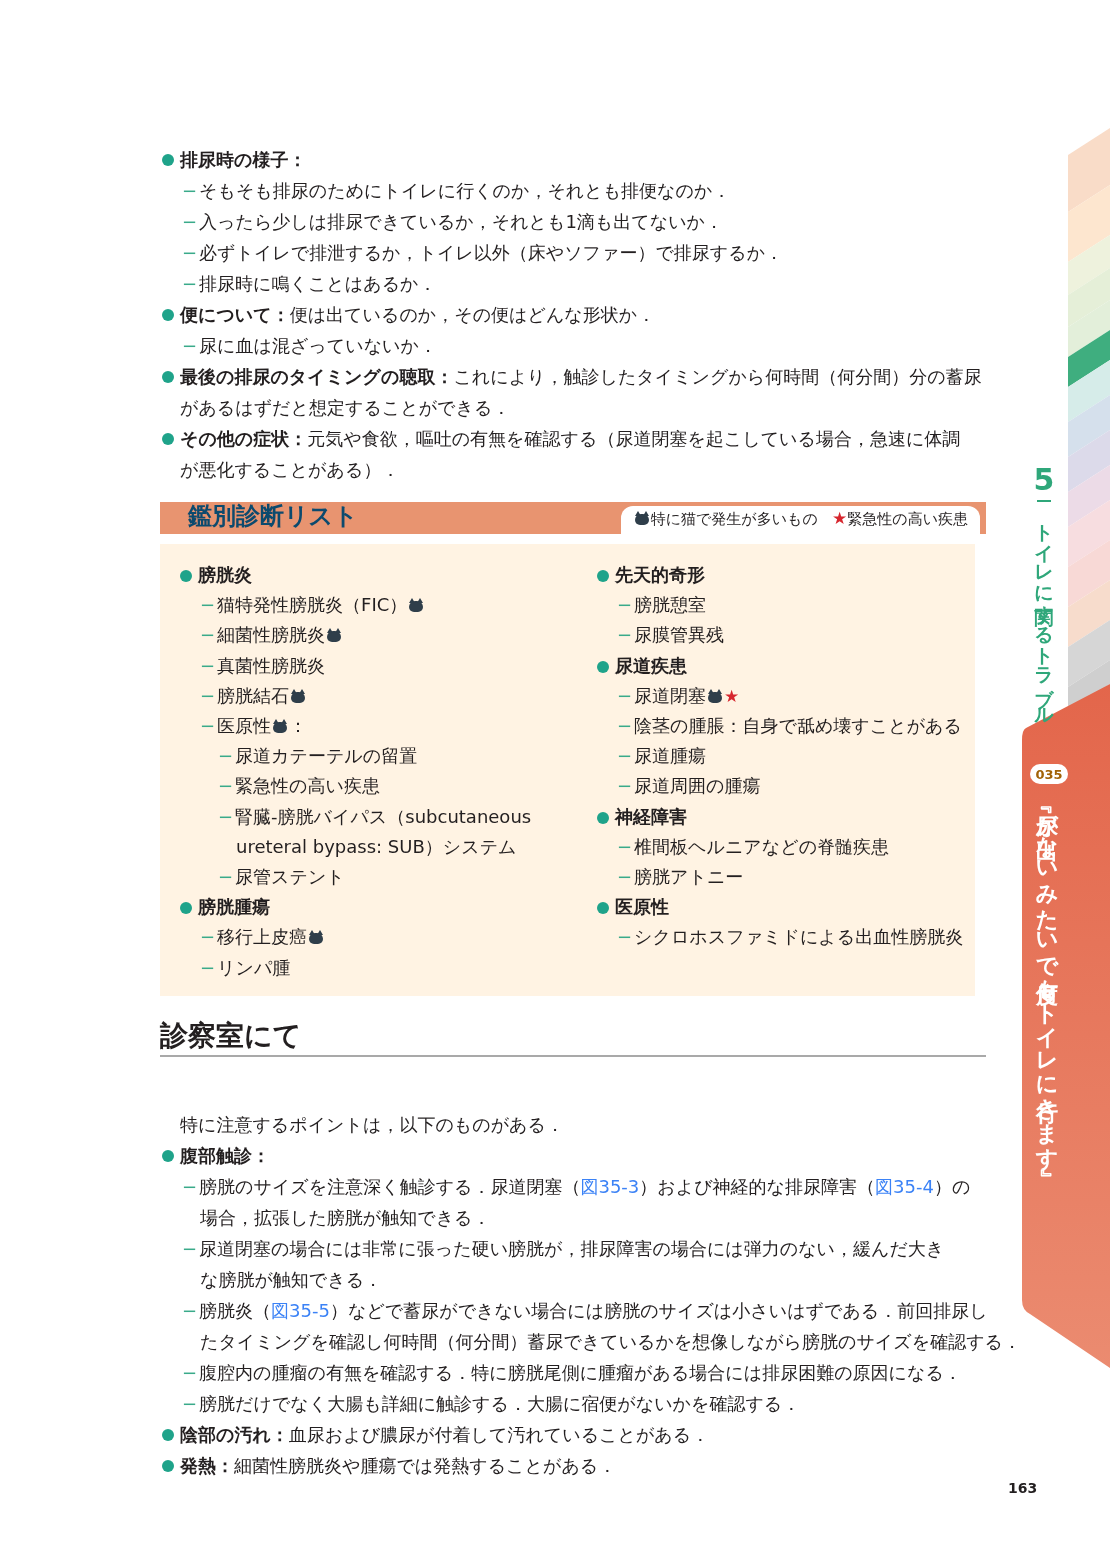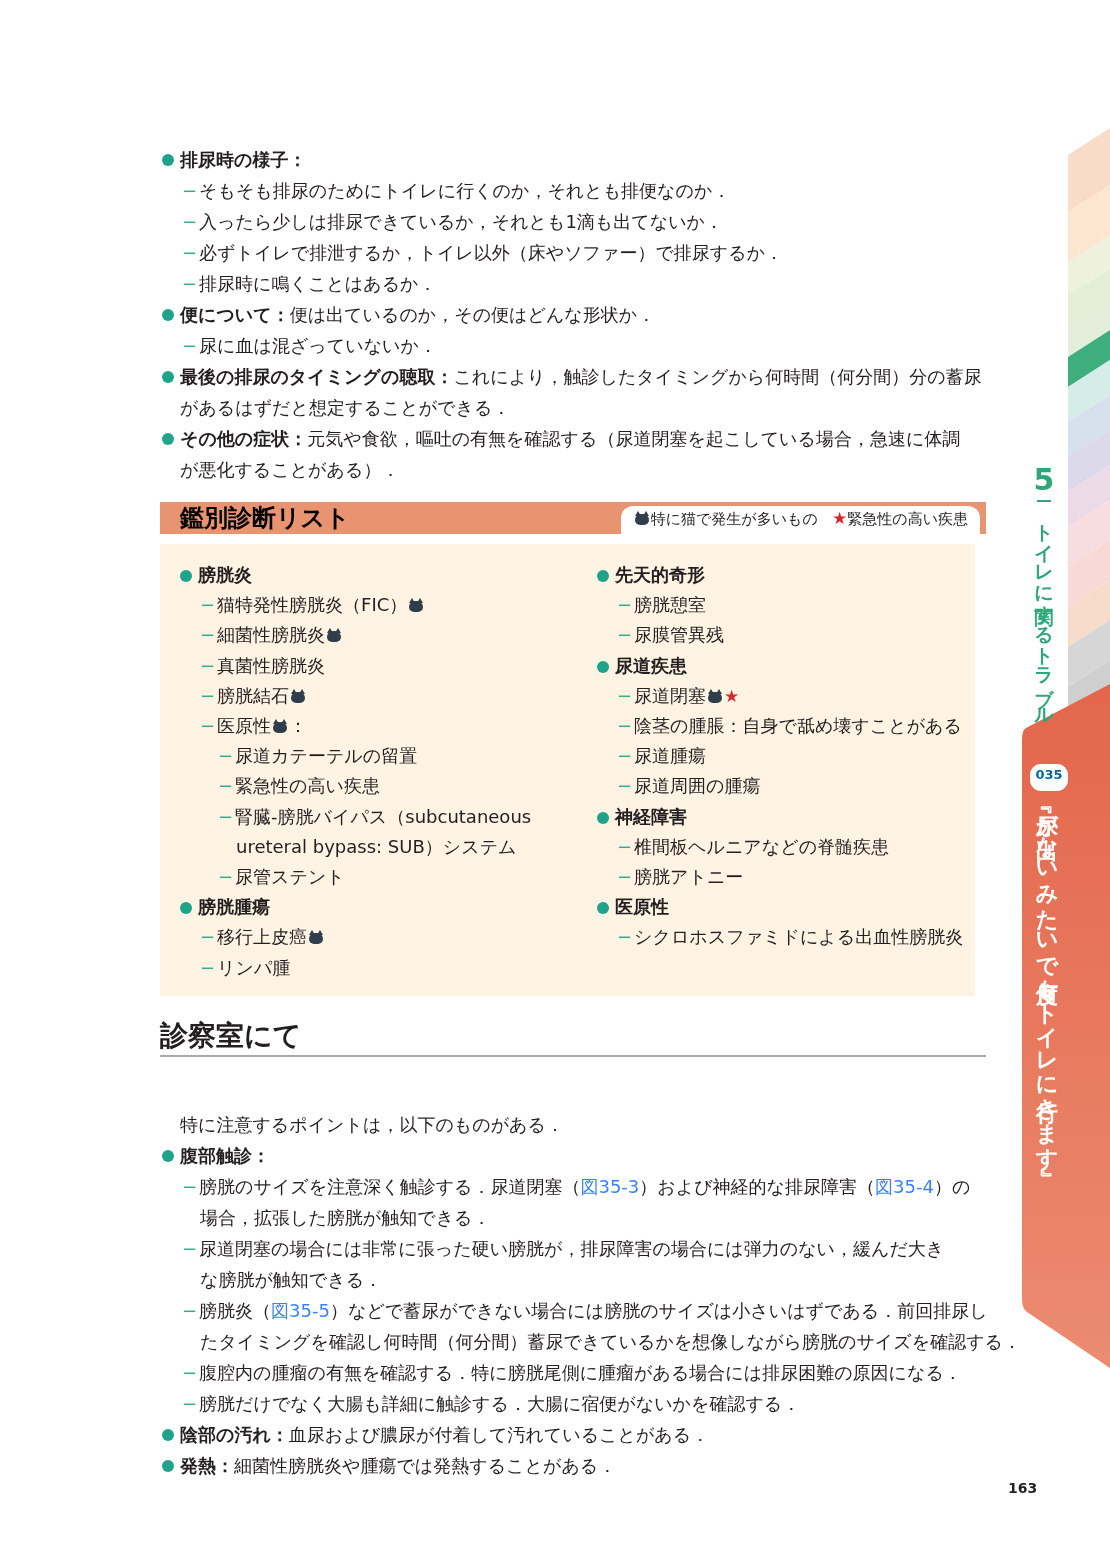--- a/index.html
+++ b/index.html
@@ -16,21 +16,21 @@
   .sub { padding-left: 22px; position: relative; }
   .sub .dash { color: #3aaa8a; margin-right: 2px; }
   .cont { padding-left: 20px; }
   .sub-cont { padding-left: 40px; }
   .fig { color: #3b82f6; }
 
   .ddx-header {
     position: absolute; left: 160px; top: 502px; width: 826px; height: 32px;
     background: #e89470;
   }
-  .ddx-title { position: absolute; left: 20px; top: 1px; font-size: 24px; font-weight: bold; color: #000000; line-height: 30px; }
+  .ddx-title { position: absolute; left: 28px; top: 1px; font-size: 24px; font-weight: bold; color: #0c4a6e; line-height: 30px; font-family: Liberation Mono, monospace; }
   .legend {
     position: absolute; right: 6px; top: 4px; height: 40px; padding: 0 12px;
     background: #ffffff; border-radius: 12px; font-size: 15px; line-height: 24px; color: #231f20; white-space: nowrap;
   }
   .cat { display: inline-block; width: 14px; height: 11px; background: #2f3e4a; border-radius: 6px 6px 5px 5px; position: relative; top: 1px; margin: 0 2px; }
   .cat::before, .cat::after { content: ""; position: absolute; top: -3px; width: 0; height: 0; border-left: 3px solid transparent; border-right: 3px solid transparent; border-bottom: 5px solid #2f3e4a; }
   .cat::before { left: 0; } .cat::after { right: 0; }
   .star { color: #d7262e; font-size: 17px; }
   .ddx-col { position: absolute; top: 544px; height: 452px; background: #fff3e3; }
   .ddx-left { left: 160px; width: 468px; }
@@ -42,21 +42,21 @@
   .sec-rule { position: absolute; left: 160px; top: 1055px; width: 826px; height: 2px; background: #a9a9a9; }
   .content2 { position: absolute; left: 160px; top: 1061px; width: 840px; margin-top: 48px; }
 
   .page-num { position: absolute; left: 1008px; top: 1480px; font-size: 14px; font-weight: bold; }
 
   .side { position: absolute; left: 1020px; top: 0; width: 90px; height: 1553px; }
   .chapter-num { position: absolute; left: 1030px; top: 462px; width: 28px; text-align: center; font-size: 30px; font-weight: bold; color: #2fa77a; }
   .chapter-rule { position: absolute; left: 1037px; top: 500px; width: 14px; height: 2px; background: #2fa77a; }
   .vert { writing-mode: vertical-rl; text-orientation: upright; font-weight: bold; }
   .chapter-title { position: absolute; left: 1030px; top: 510px; width: 28px; font-size: 19px; color: #2fa77a; letter-spacing: -1px; }
-  .case-badge { position: absolute; left: 1030px; top: 764px; width: 38px; height: 27px; border-radius: 11px; background: #ffffff; color: #0369a1; font-size: 13px; font-weight: bold; text-align: center; line-height: 22px; }
+  .case-badge { position: absolute; left: 1030px; top: 764px; width: 38px; height: 20px; border-radius: 11px; background: #ffffff; color: #a16207; font-size: 13px; font-weight: bold; text-align: center; line-height: 22px; }
   .case-title { position: absolute; left: 1032px; top: 800px; width: 30px; font-size: 22px; color: #ffffff; letter-spacing: -1px; }
 </style>
 </head>
 <body>
 
 <svg class="side" viewBox="0 0 90 1553" width="90" height="1553">
   <polygon points="48,155 90,128 90,185 48,212" fill="#f9dcc8"></polygon>
   <polygon points="48,212 90,185 90,235 48,262" fill="#fde6cf"></polygon>
   <polygon points="48,262 90,235 90,268 48,295" fill="#eef2dd"></polygon>
   <polygon points="48,295 90,268 90,300 48,327" fill="#e5efd8"></polygon>

